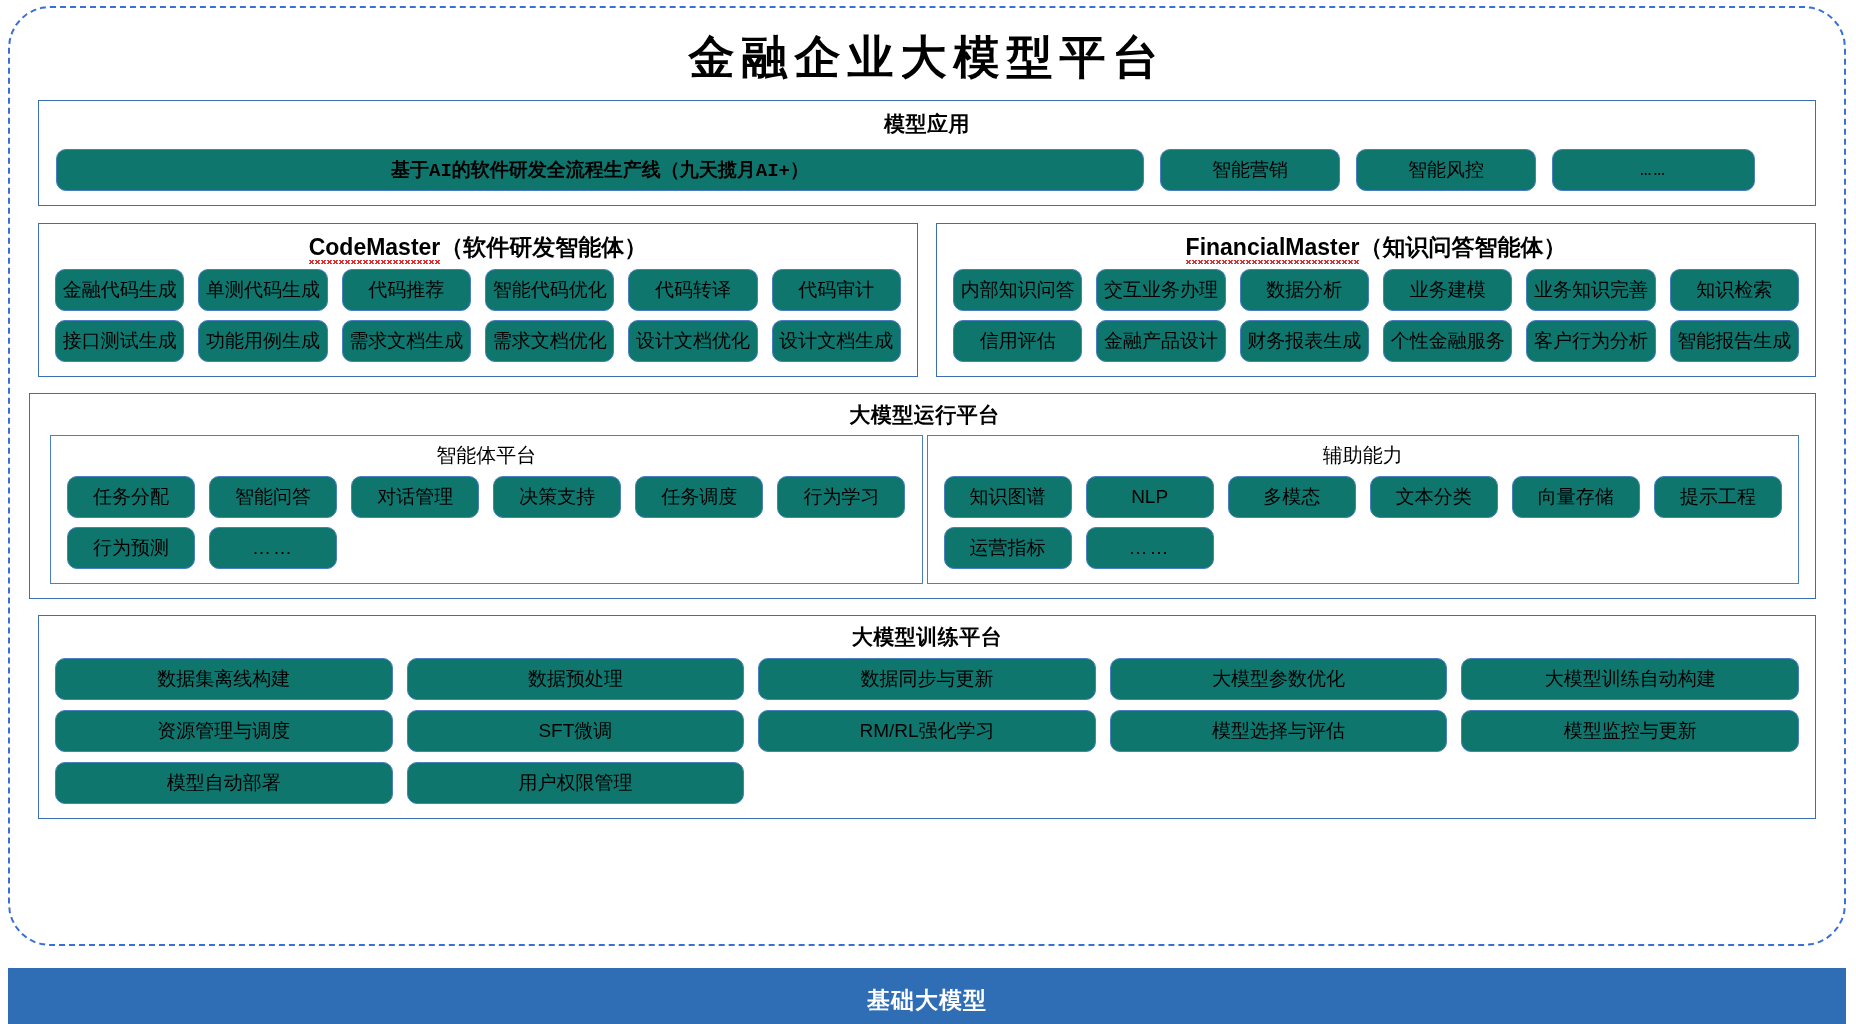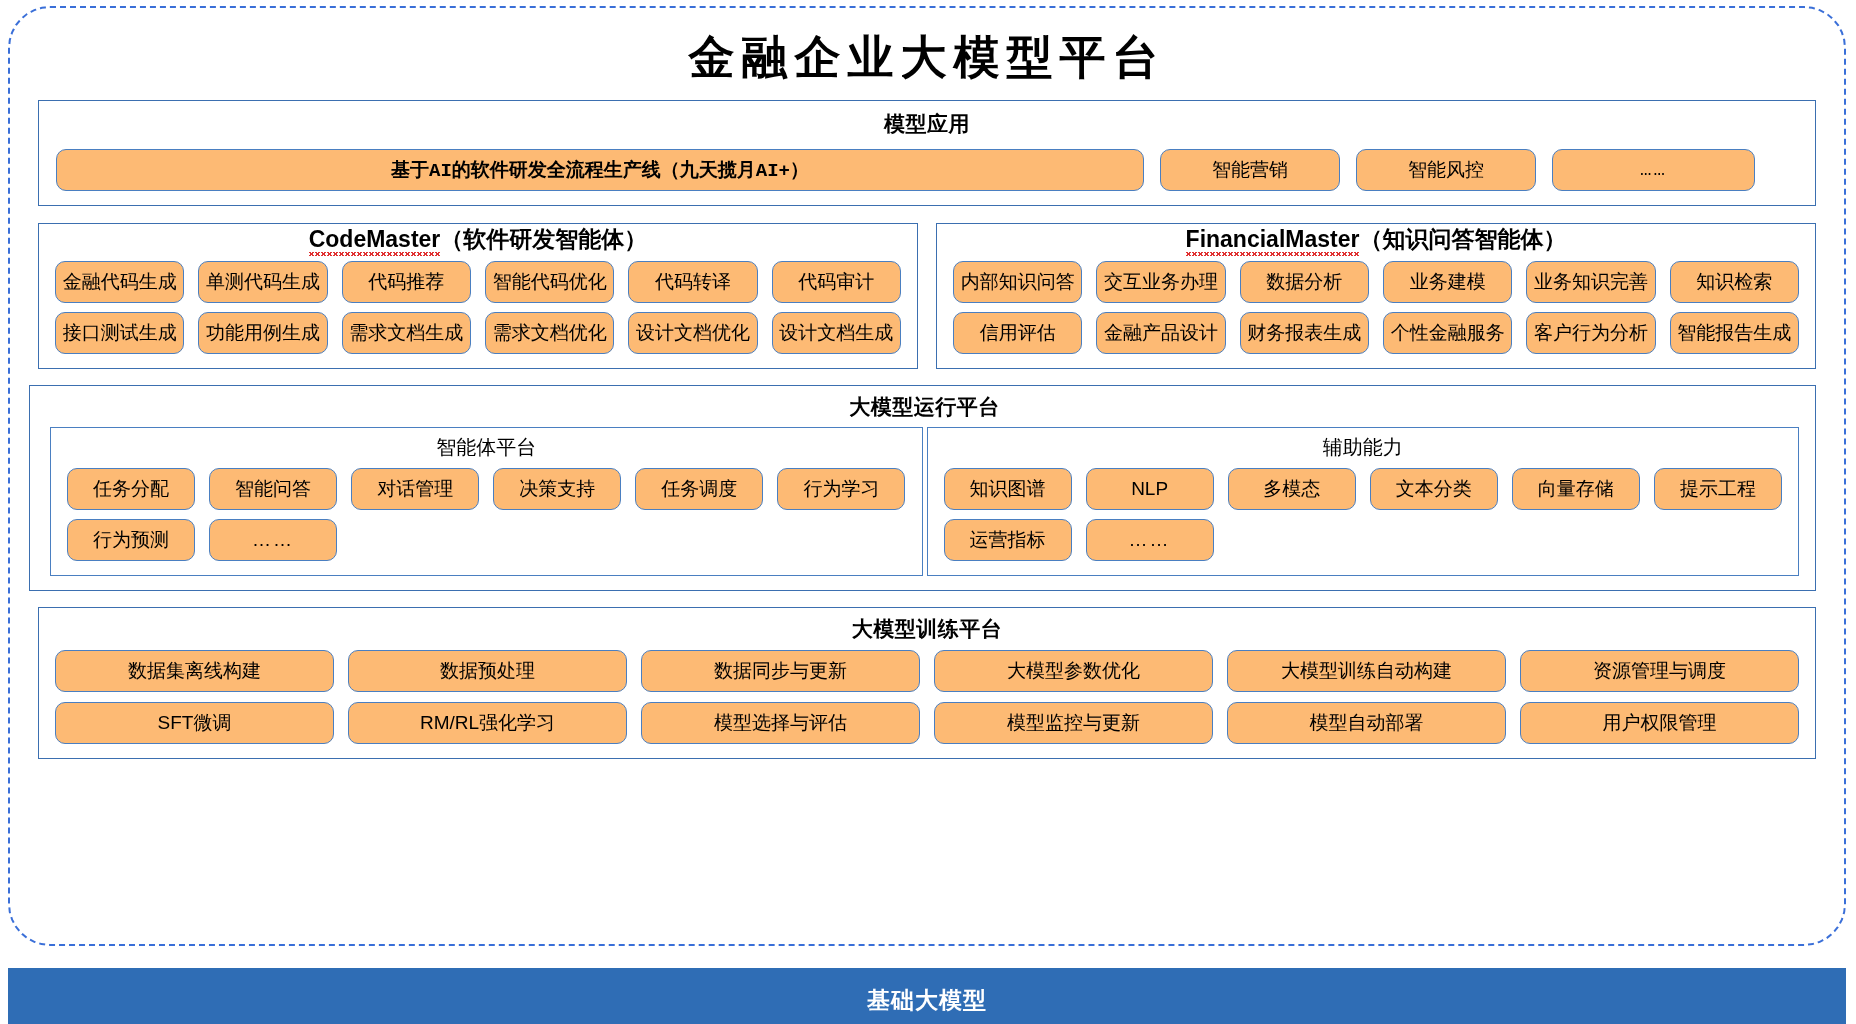--- a/index.html
+++ b/index.html
@@ -53,21 +53,21 @@
     font-weight: 700;
     color: #000000;
     letter-spacing: 0.5px;
   }
 
   
   .chip {
     box-sizing: border-box;
     border: 1.4px solid #4a7fc1;
     border-radius: 10px;
-    background: #fdba74;
+    background: #0f766e;
     display: flex;
     align-items: center;
     justify-content: center;
     text-align: center;
     font-size: 19px;
     color: #000000;
     height: 42px;
     white-space: nowrap;
     padding: 0 6px;
   }
@@ -93,21 +93,21 @@
   .apps-row .chip-dots { flex: 0 0 203px; }
 
   
   .agents-row {
     display: flex;
     gap: 18px;
     margin: 17px 28px 0 28px;
   }
   .agent-panel {
     flex: 1 1 0;
-    padding: 0 16px 14px 16px;
+    padding: 8px 16px 14px 16px;
   }
   .agent-title {
     text-align: center;
     font-size: 23px;
     font-weight: 700;
     margin-bottom: 6px;
     position: relative;
     display: block;
   }
   .agent-title .en {
@@ -156,21 +156,21 @@
     margin-bottom: 7px;
   }
 
   
   .training-panel {
     margin: 16px 28px 0 28px;
     padding: 7px 16px 14px 16px;
   }
   .grid6 {
     display: grid;
-    grid-template-columns: repeat(6, 1fr);
+    grid-template-columns: repeat(5, 1fr);
     gap: 10px 14px;
     margin-top: 7px;
   }
 
   
   .foundation-banner {
     position: absolute;
     left: 8px;
     top: 968px;
     width: 1838px;

